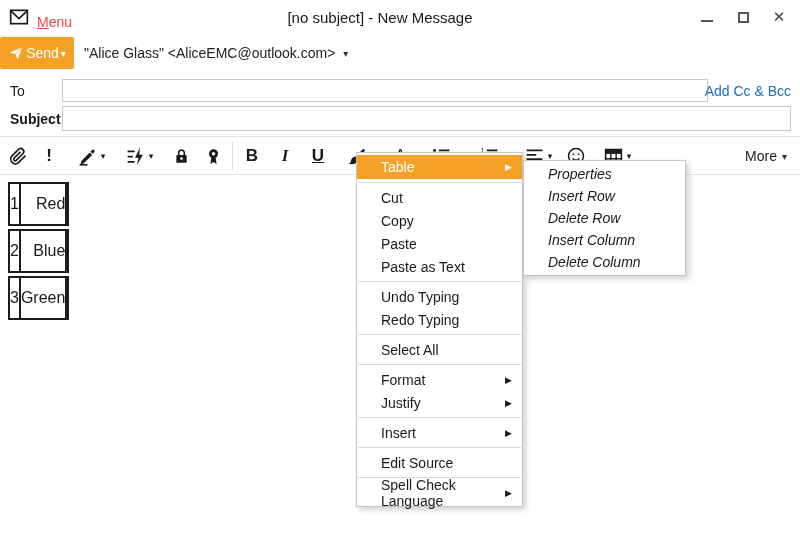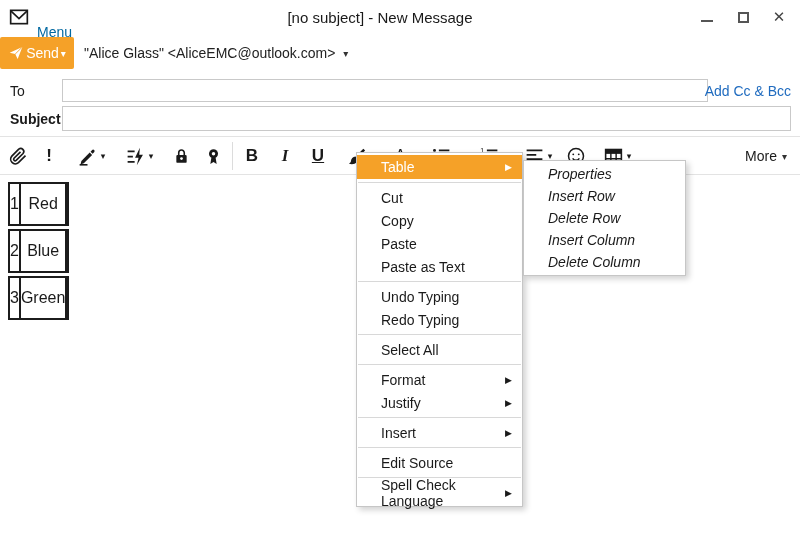--- a/index.html
+++ b/index.html
@@ -2,21 +2,21 @@
 <html><head>
 <meta charset="utf-8">
 <style>
   * { margin:0; padding:0; box-sizing:border-box; }
   body { font-family:"Liberation Sans", sans-serif; background:#fff; }
   .app { position:relative; width:800px; height:544px; background:#fff; overflow:hidden; color:#1a1a1a; }
 
   
   .titlebar { position:absolute; top:0; left:0; width:800px; height:34px; }
   .envelope { position:absolute; left:9px; top:7px; width:20px; height:20px; }
-  .menu-label { position:absolute; left:37px; top:24px; font-size:14px; color:#0369a1; cursor:default; }
+  .menu-label { position:absolute; left:37px; top:14px; font-size:14px; color:#ef4444; cursor:default; }
   .menu-label::first-letter { text-decoration:underline; }
   .win-title { position:absolute; left:0; top:9px; width:760px; text-align:center; font-size:15px; color:#1a1a1a; }
   .win-btn { position:absolute; top:4px; width:30px; height:26px; display:flex; align-items:center; justify-content:center; color:#444; }
   .btn-min { right:78px; } .btn-max { right:42px; } .btn-close { right:6px; font-size:15px; }
   .min-bar { width:12px; height:2px; background:#555; margin-top:8px; }
   .max-box { width:11px; height:11px; border:2px solid #555; }
 
   
   .send-btn { position:absolute; left:0; top:37px; width:74px; height:32px; background:#f5a128; color:#fff;
               display:flex; align-items:center; justify-content:center; gap:2px; font-size:14px; border-radius:2px; cursor:pointer; }
@@ -40,21 +40,21 @@
   .tb-letter { font-size:17px; font-weight:bold; color:#1a1a1a; }
   .tb-letter.italic { font-style:italic; font-family:"Liberation Serif", serif; }
   .tb-letter.under { text-decoration:underline; }
   .tb-caret { font-size:9px; color:#1a1a1a; margin-left:1px; }
   .tb-sep { position:absolute; left:232px; top:5px; width:1px; height:28px; background:#dcdcdc; }
   .more-btn { position:absolute; right:13px; top:3px; height:32px; display:flex; align-items:center; gap:5px; font-size:14px; color:#1a1a1a; cursor:pointer; }
 
   
   .editor-table { position:absolute; left:8px; top:179px; border-collapse:separate; border-spacing:0 3px; }
   .editor-table td { border:2px solid #1c1c1c; background:#fff; font-size:16px; text-align:center; vertical-align:middle; }
-  .editor-table td + td { border-left:none; }
+  .editor-table td + td { border-left:none;text-align:right; }
   .editor-table tr.hdr td { height:45px; font-size:17px; text-align:left; padding-left:4px; }
   .editor-table tr.row td { height:44px; }
   .col-a { width:211px; } .col-b { width:142px; } .col-c { width:176px; }
 
   
   .ctx-menu { position:absolute; left:356px; top:152px; width:167px; background:#fff; border:1px solid #c6c6c6;
               box-shadow:3px 3px 6px rgba(0,0,0,0.18); padding:2px 0; z-index:10; }
   .menu-item { position:relative; height:23px; display:flex; align-items:center; padding-left:24px; padding-right:8px;
                font-size:14px; color:#1a1a1a; cursor:pointer; }
   .menu-item.highlighted { height:24px; background:#f5a128; color:#fff; }

